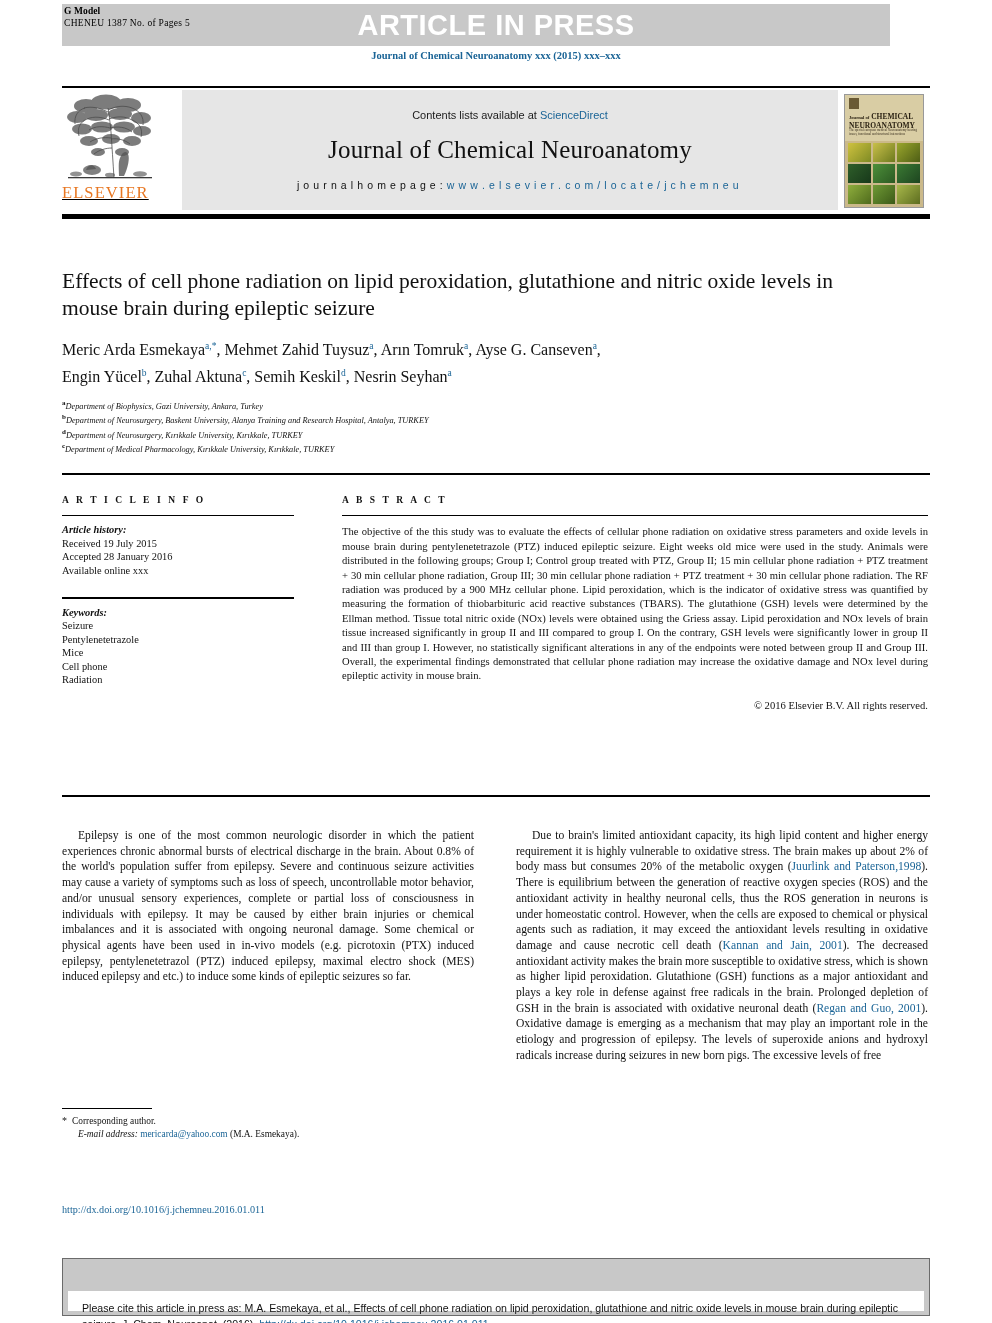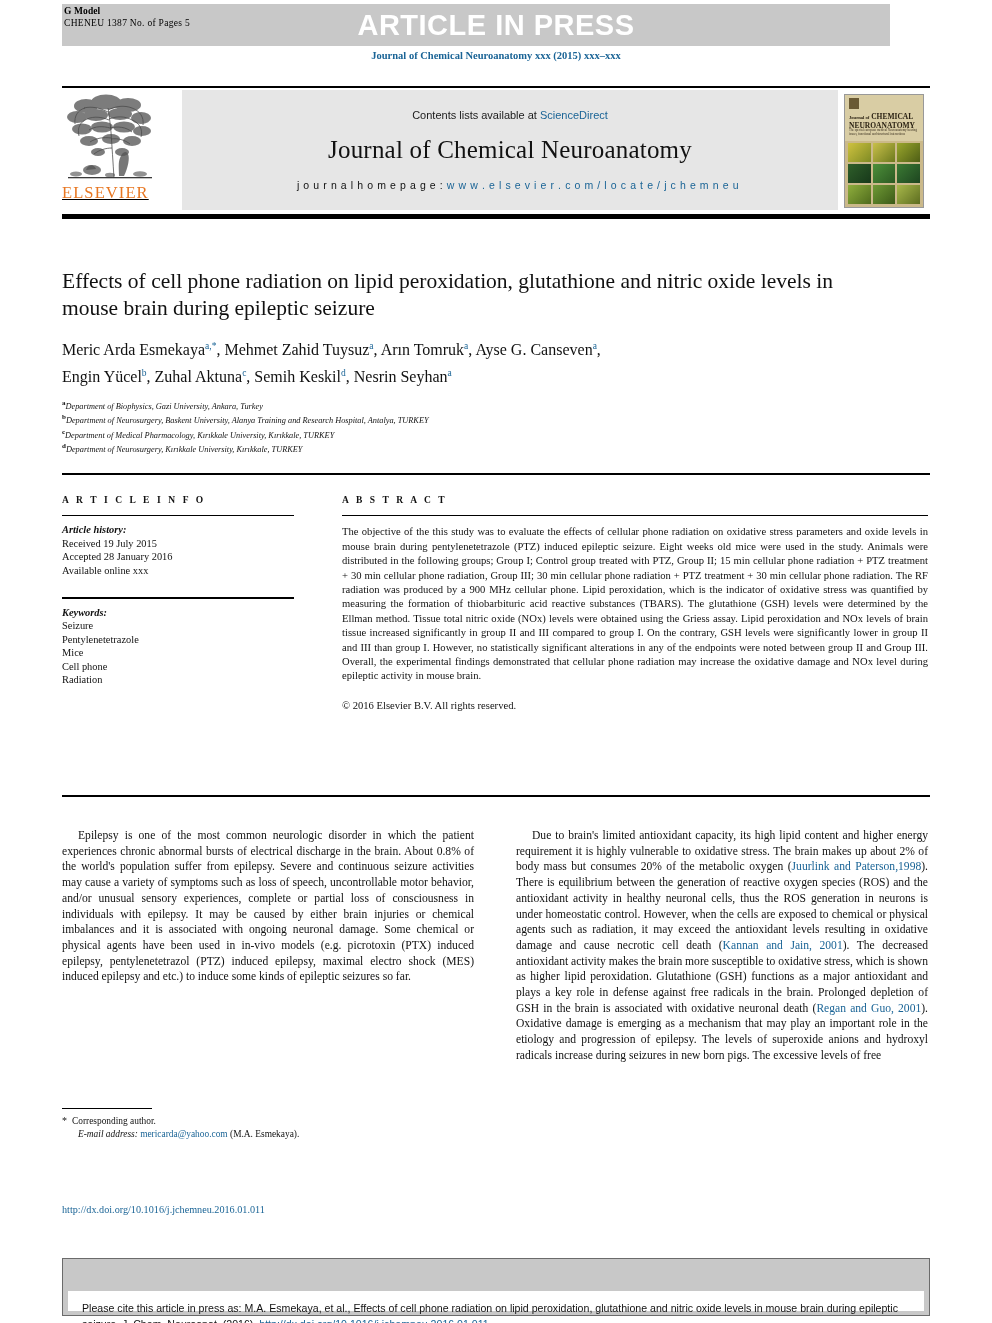--- a/index.html
+++ b/index.html
@@ -240,20 +240,21 @@
     font-family:"Liberation Serif", serif;
     font-size:10.6px;
     line-height:14.4px;
     color:#111;
     text-align:justify;
   }
   .abs-copy {
     font-family:"Liberation Serif", serif;
     font-size:10.6px;
     color:#111;
+    text-align:right;
     margin-top:16px;
   }
 
   
   .col-left {
     position:absolute;
     left:62px; top:828px;
     width:412px;
   }
   .col-right {
@@ -439,22 +440,22 @@
 
 <div class="paper-title">Effects of cell phone radiation on lipid peroxidation, glutathione and nitric oxide levels in mouse brain during epileptic seizure</div>
 
 <div class="authors">
   <span><span>Meric Arda Esmekaya</span><sup>a,*</sup>, </span><span><span>Mehmet Zahid Tuysuz</span><sup>a</sup>, </span><span><span>Arın Tomruk</span><sup>a</sup>, </span><span><span>Ayse G. Canseven</span><sup>a</sup>,</span><br><span><span>Engin Yücel</span><sup>b</sup>, </span><span><span>Zuhal Aktuna</span><sup>c</sup>, </span><span><span>Semih Keskil</span><sup>d</sup>, </span><span><span>Nesrin Seyhan</span><sup>a</sup></span>
 </div>
 
 <div class="affils">
   <div><sup>a</sup><span>Department of Biophysics, Gazi University, Ankara, Turkey</span></div>
   <div><sup>b</sup><span>Department of Neurosurgery, Baskent University, Alanya Training and Research Hospital, Antalya, TURKEY</span></div>
+  <div><sup>d</sup><span>Department of Neurosurgery, Kırıkkale University, Kırıkkale, TURKEY</span></div>
   <div><sup>c</sup><span>Department of Medical Pharmacology, Kırıkkale University, Kırıkkale, TURKEY</span></div>
-  <div><sup>d</sup><span>Department of Neurosurgery, Kırıkkale University, Kırıkkale, TURKEY</span></div>
 </div>
 
 <div class="info-abs-top"></div>
 
 <div class="artinfo">
   <div class="colhead">A R T I C L E   I N F O</div>
   <div class="rule"></div>
   <div class="ai-body">
     <div class="ital">Article history:</div>
     <div>Received 19 July 2015</div>

